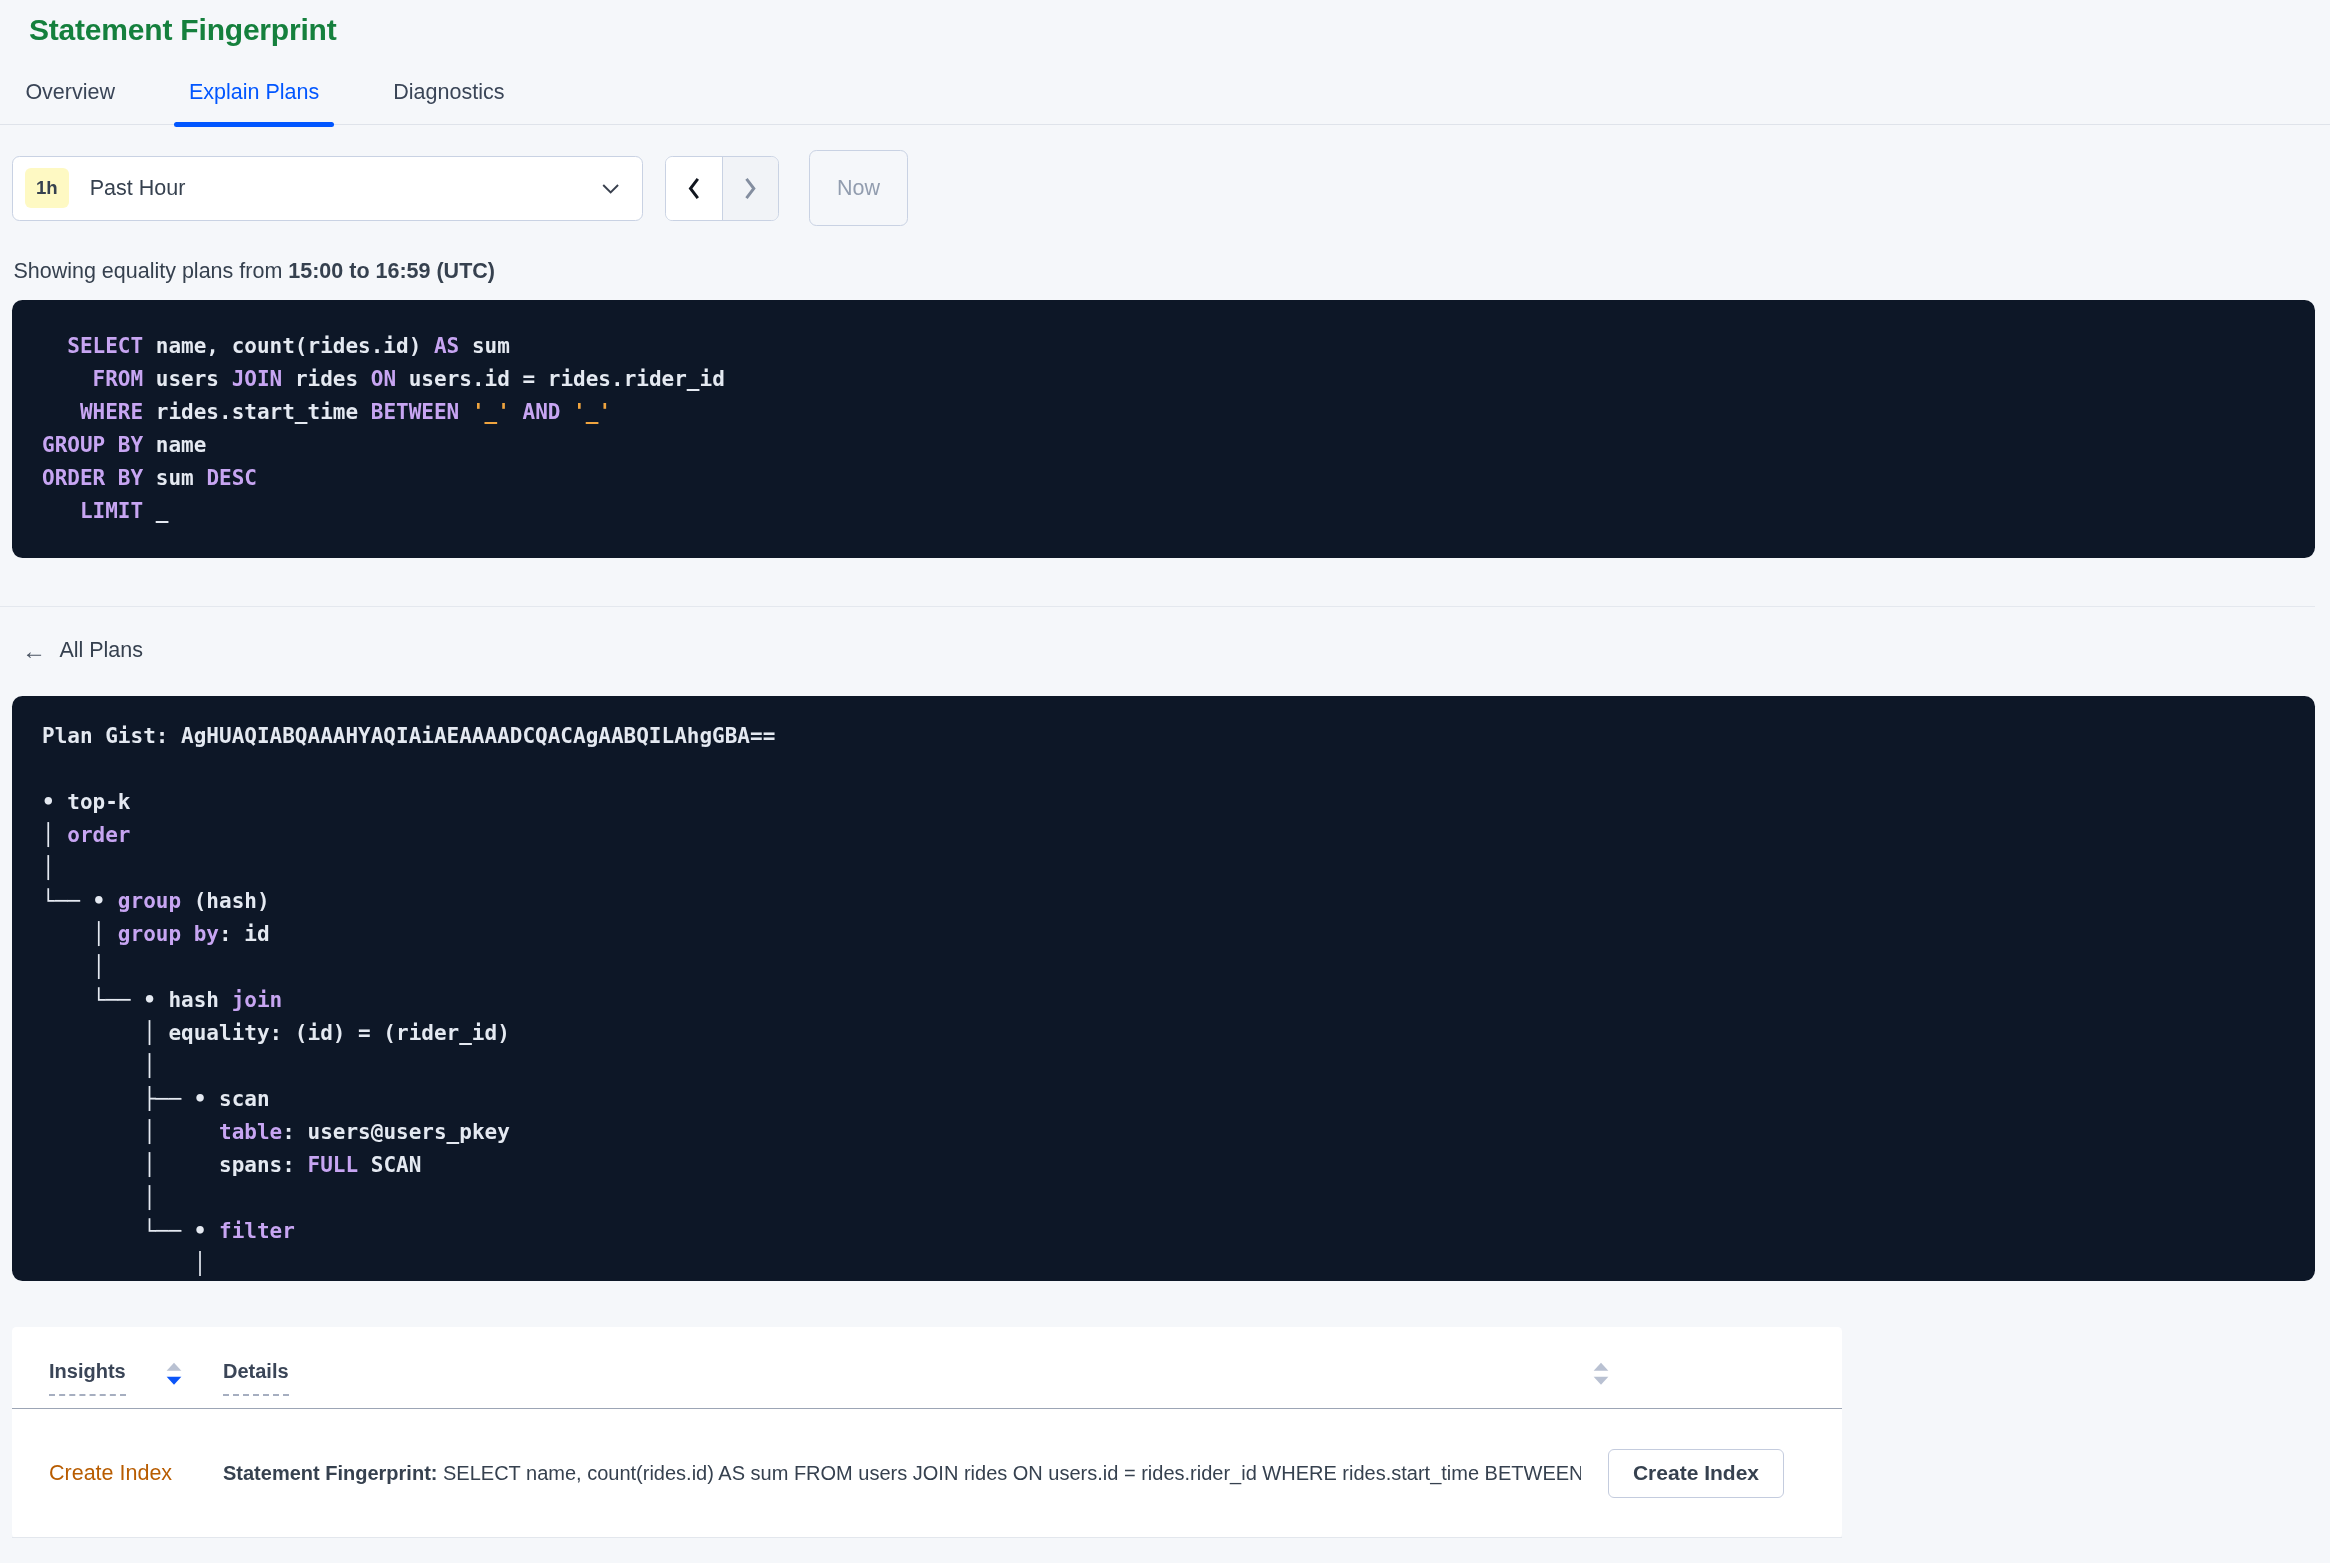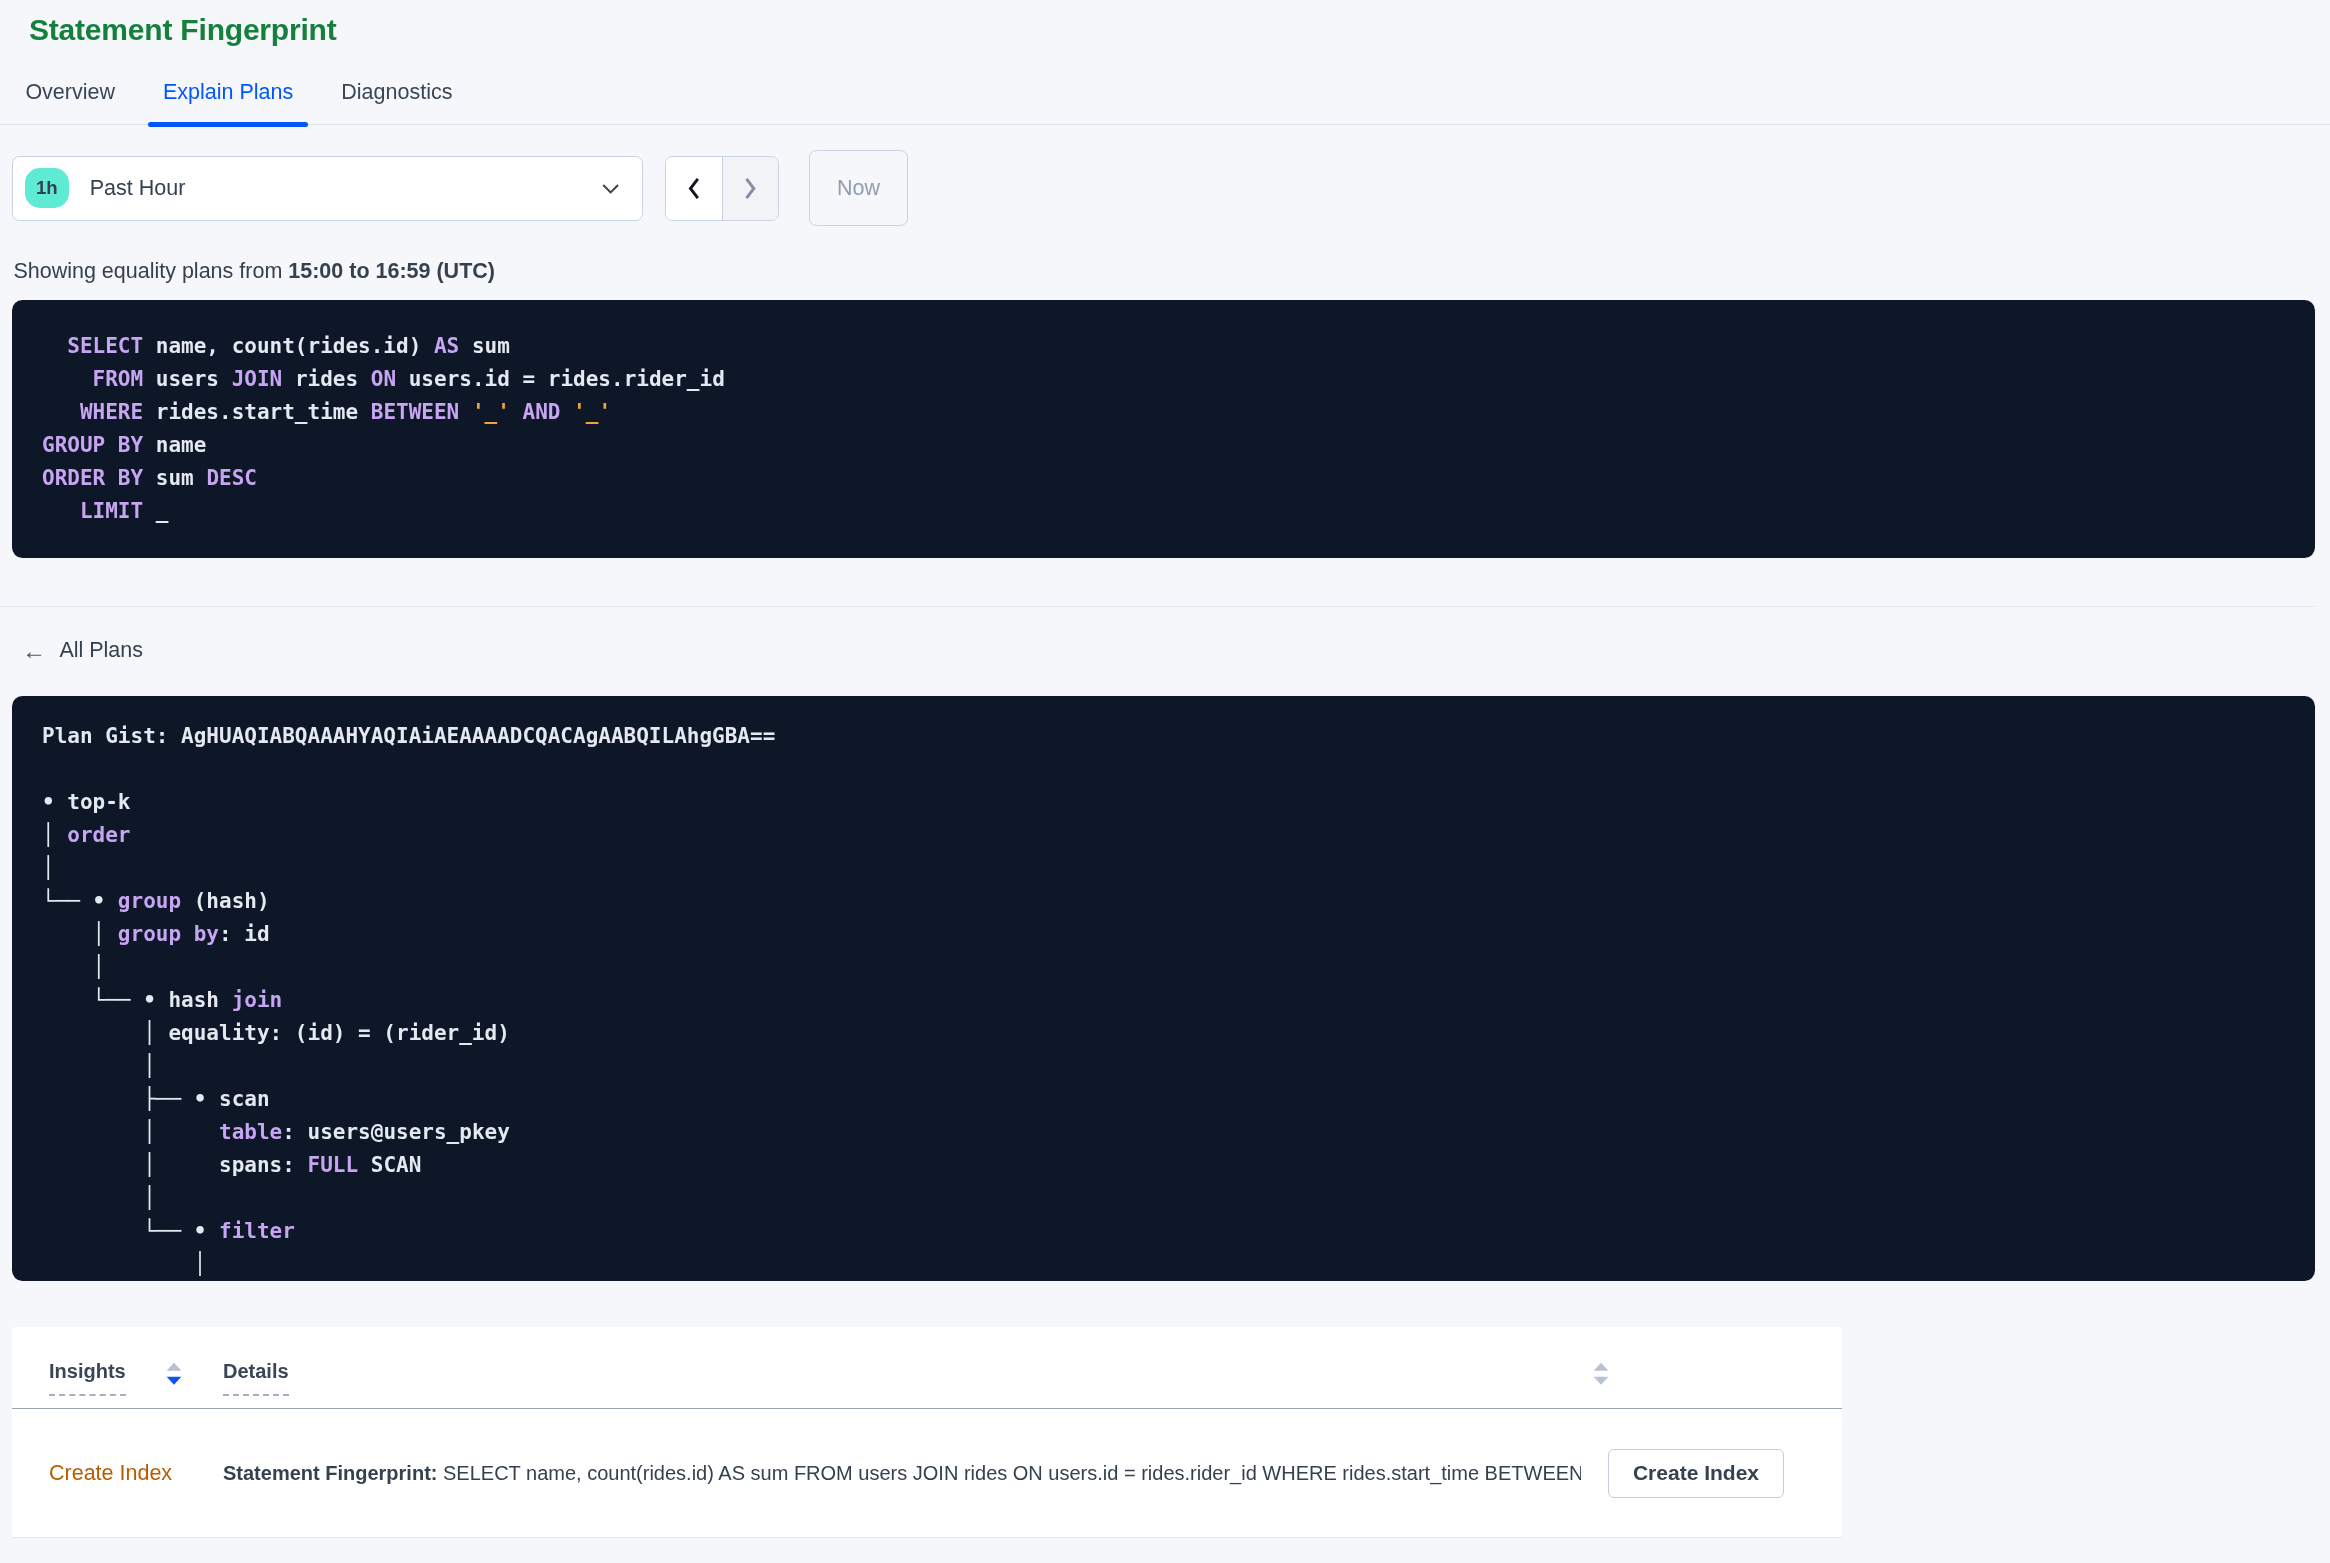--- a/index.html
+++ b/index.html
@@ -4,29 +4,29 @@
 <style>
   html,body{margin:0;padding:0;}
   body{
     width:2330px;height:1564px;background:#F5F7FA;
     font-family:"Liberation Sans",sans-serif;color:#36414F;
     overflow:hidden;position:relative;
   }
   .page-title{margin:4px;padding:9px 0 0 25px;font-size:30px;font-weight:700;color:#15803d;letter-spacing:-0.2px;}
 
   
-  .tabs{margin-top:33px;padding-left:10.4px;display:flex;gap:18px;border-bottom:1.5px solid #DFE3EA;}
+  .tabs{margin-top:33px;padding-left:10.4px;display:flex;gap:44px;border-bottom:1.5px solid #DFE3EA;}
   .tab{padding:0 15px 19.3px;font-size:21.5px;color:#3A4557;position:relative;cursor:pointer;}
   .tab.active{color:#0156FF;text-align:center;}
   .tab.active::after{content:"";position:absolute;left:0;right:0;bottom:-3px;height:5.2px;border-radius:3px;background:#0156FF;}
 
   
   .toolbar{display:flex;align-items:center;margin:25px 15px 0 12px;}
   .time-select{width:631px;height:65px;box-sizing:border-box;background:#FFFFFF;border:1.5px solid #C9D2E3;border-radius:7.4px;display:flex;align-items:center;padding:0 22px 0 12px;cursor:pointer;}
-  .range-badge{background:#5eead4;color:#36414F;font-weight:700;font-size:18.6px;padding:9px 11px;border-radius:15px;}
+  .range-badge{background:#fef9c3;color:#36414F;font-weight:700;font-size:18.6px;padding:9px 11px;border-radius:6px;}
   .range-label{margin-left:21px;font-size:21.5px;color:#36414F;}
   .select-spacer{flex:1;}
   .nav-group{margin-left:22px;display:flex;height:65px;box-sizing:border-box;border:1.5px solid #C9D2E3;border-radius:7.4px;overflow:hidden;}
   .nav-btn{width:56px;display:flex;align-items:center;justify-content:center;background:#FFFFFF;border:none;cursor:pointer;padding:0;}
   .nav-btn.disabled{background:#F1F3F7;cursor:default;}
   .nav-next{border-left:1.5px solid #C9D2E3;}
   .now-btn{margin-left:30px;height:76px;box-sizing:border-box;padding:0 27px;border:1.5px solid #C9D2E3;border-radius:7.4px;background:transparent;color:#929DAF;font-size:21.5px;font-family:inherit;cursor:default;}
 
   .showing{margin:33px 0 0 13.4px;font-size:21.5px;color:#36414F;}
   .showing b{font-weight:700;}

